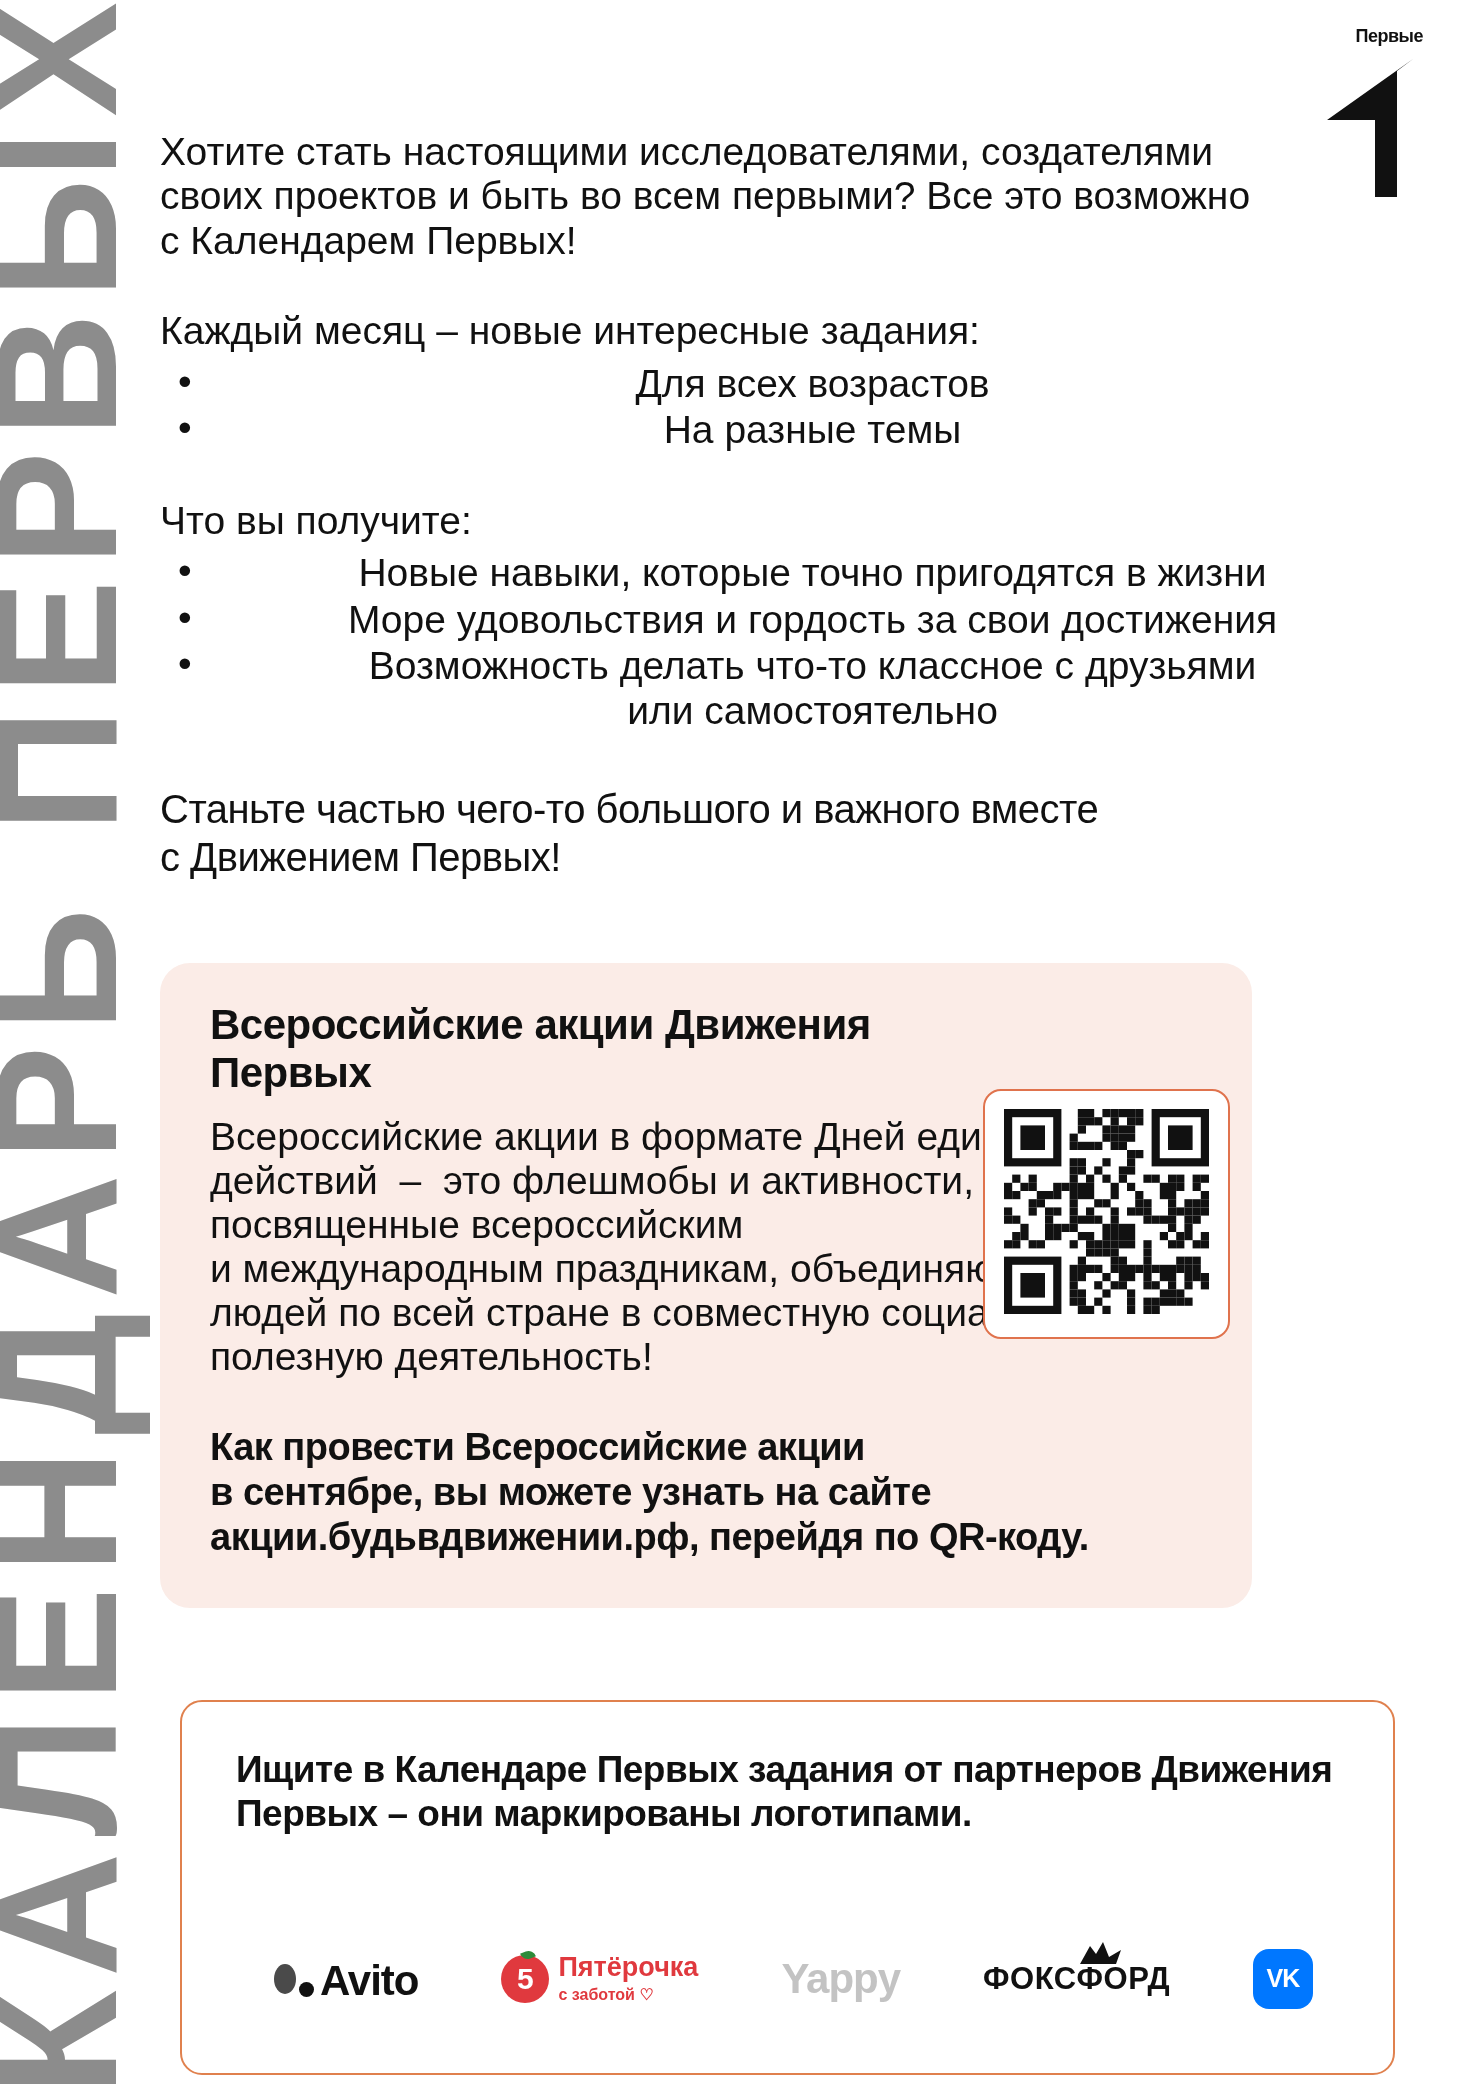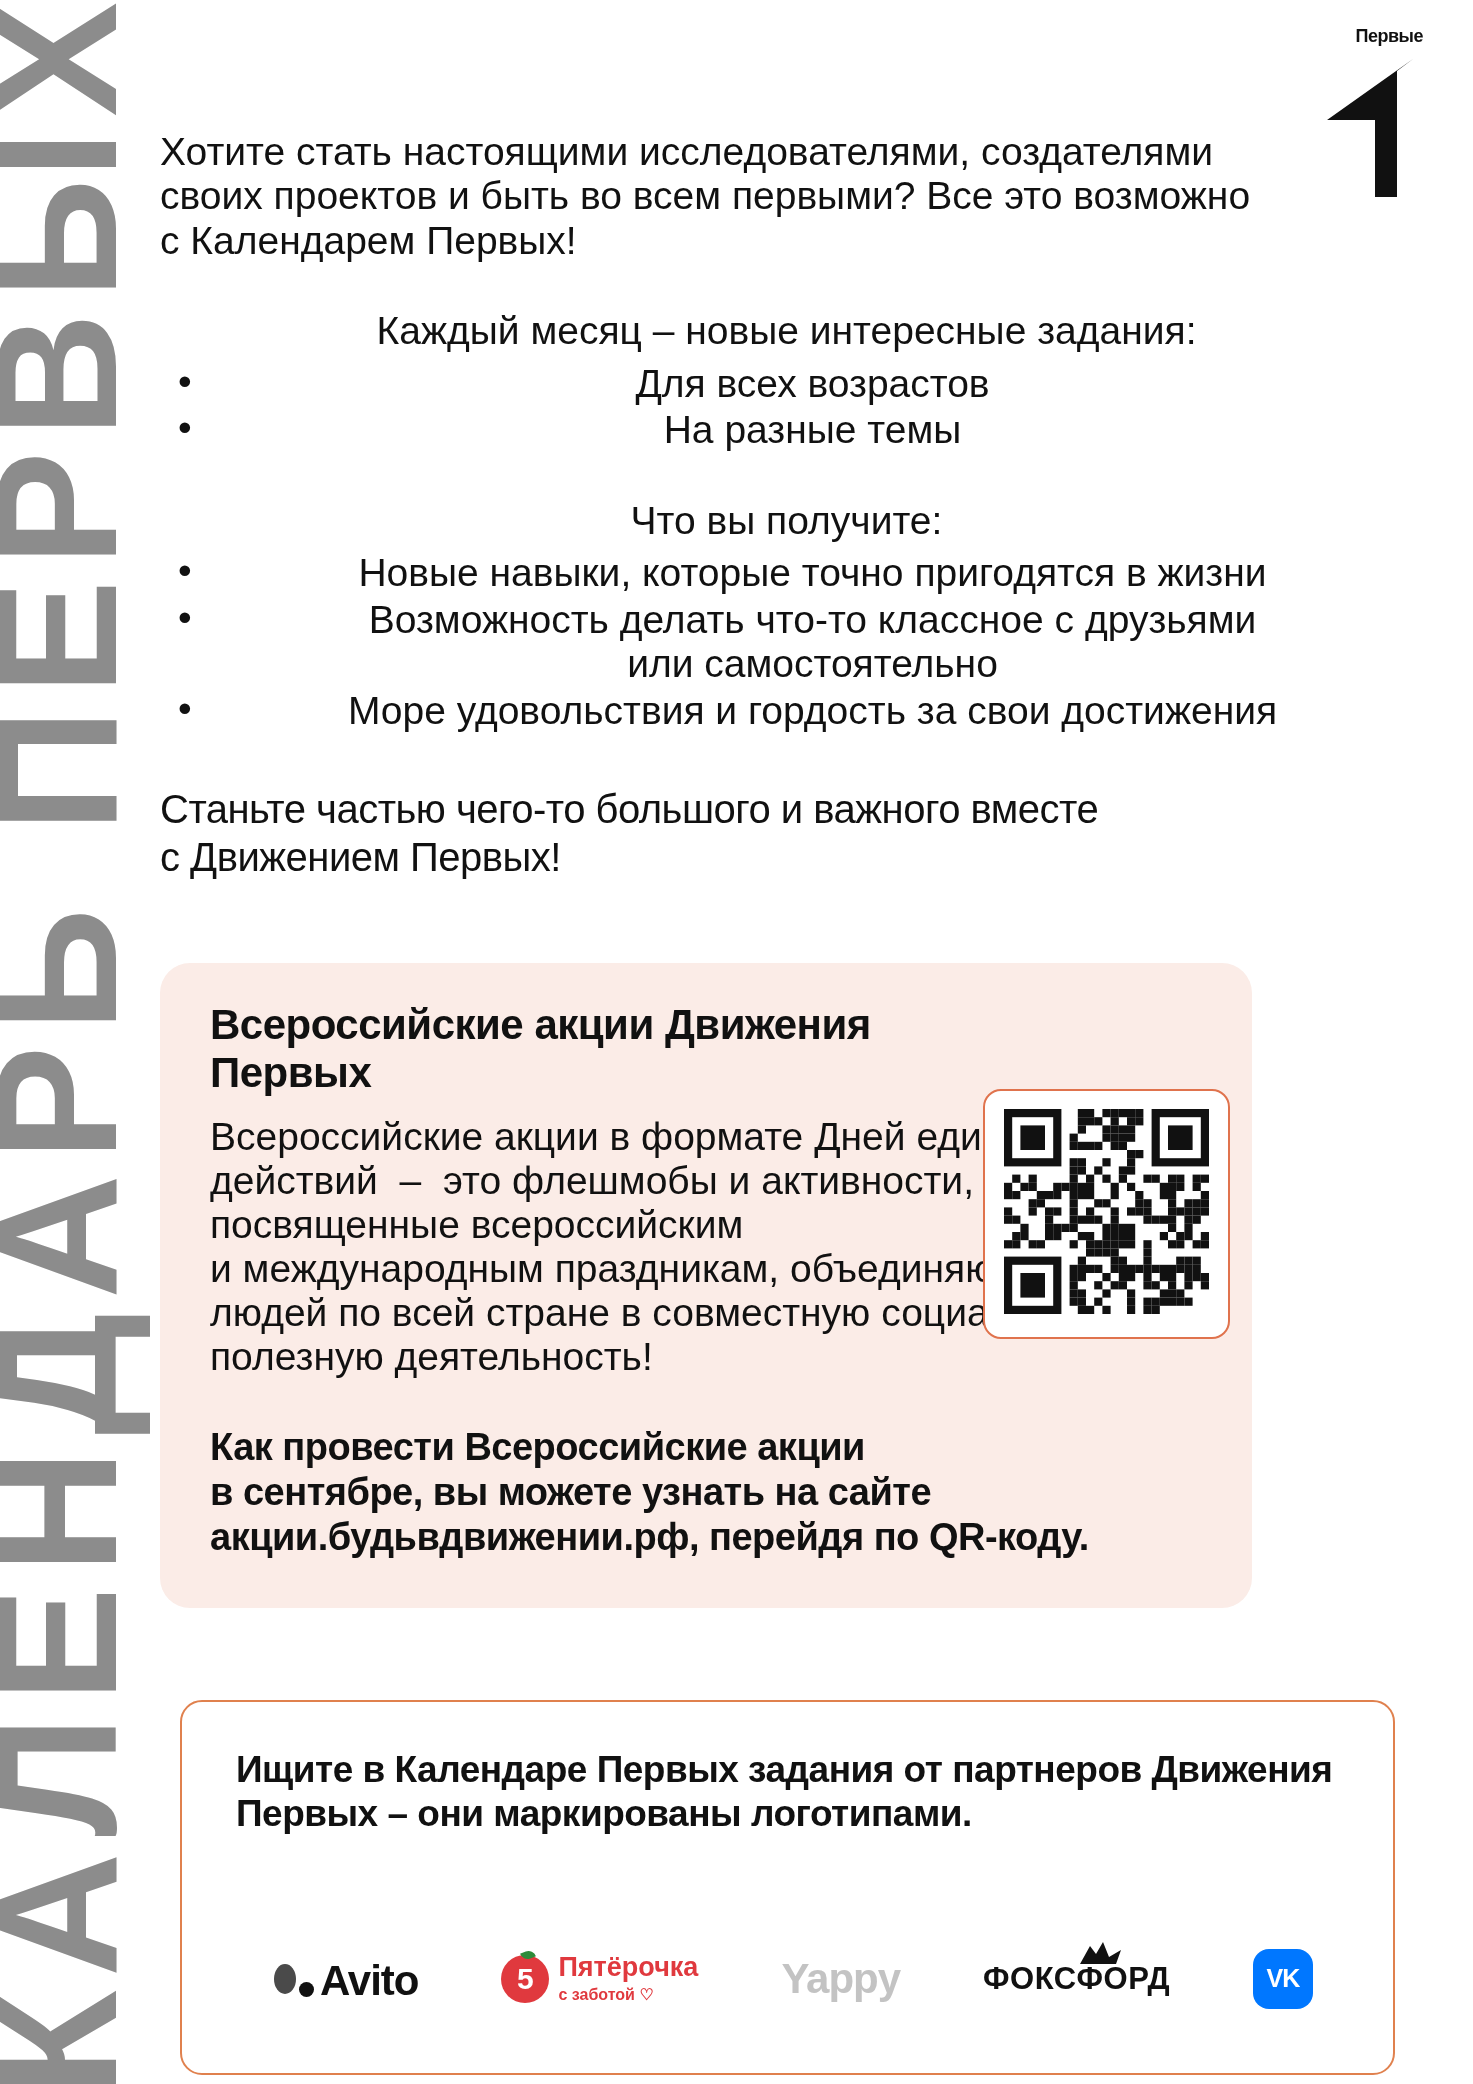--- a/index.html
+++ b/index.html
@@ -39,21 +39,21 @@
   }
   .main-title{
     font-size:62px;line-height:1.14;
     font-weight:700;letter-spacing:-1px;
     margin:0;
   }
   .para{
     font-size:39px;line-height:1.14;
     margin:46px 0 0 0;
   }
-  .lead{font-size:39px;line-height:1.14;margin:46px 0 0 0;text-align:center;}
+  .lead{font-size:39px;line-height:1.14;margin:46px 0 0 0;}
   ul.dots{list-style:none;margin:8px 0 0 0;padding:0;text-align:center;}
   ul.dots li{
     position:relative;
     font-size:39px;line-height:1.14;
     padding-left:52px;margin:2px 0;
   }
   ul.dots li::before{
     content:"•";
     position:absolute;left:18px;top:-2px;
     font-size:39px;
@@ -176,23 +176,23 @@
 
     <p class="lead">Каждый месяц – новые интересные задания:</p>
     <ul class="dots">
       <li>Для всех возрастов</li>
       <li>На разные темы</li>
     </ul>
 
     <p class="lead">Что вы получите:</p>
     <ul class="dots">
       <li class="pre">Новые навыки, которые точно пригодятся в жизни</li>
+      <li class="pre">Море удовольствия и гордость за свои достижения</li>
       <li class="pre">Возможность делать что-то классное с друзьями
 или самостоятельно</li>
-      <li class="pre">Море удовольствия и гордость за свои достижения</li>
     </ul>
 
     <p class="closing pre">Станьте частью чего-то большого и важного вместе
 с Движением Первых!</p>
 
     <div class="actions-card">
       <div class="actions-left">
         <h2 class="actions-title">Всероссийские акции Движения Первых</h2>
         <p class="actions-body pre">Всероссийские акции в формате Дней единых
 действий  –  это флешмобы и активности,

